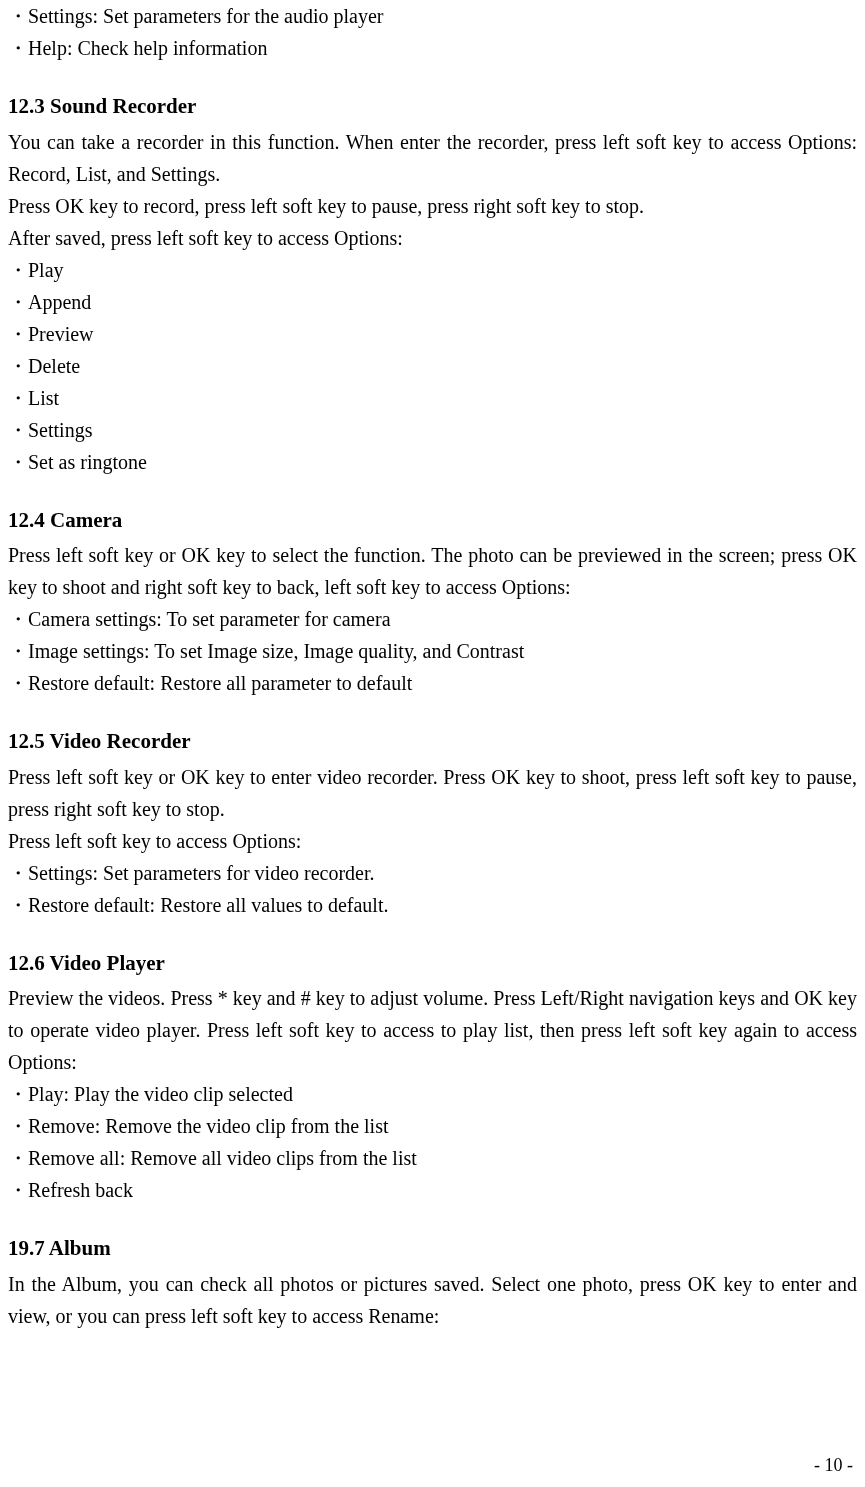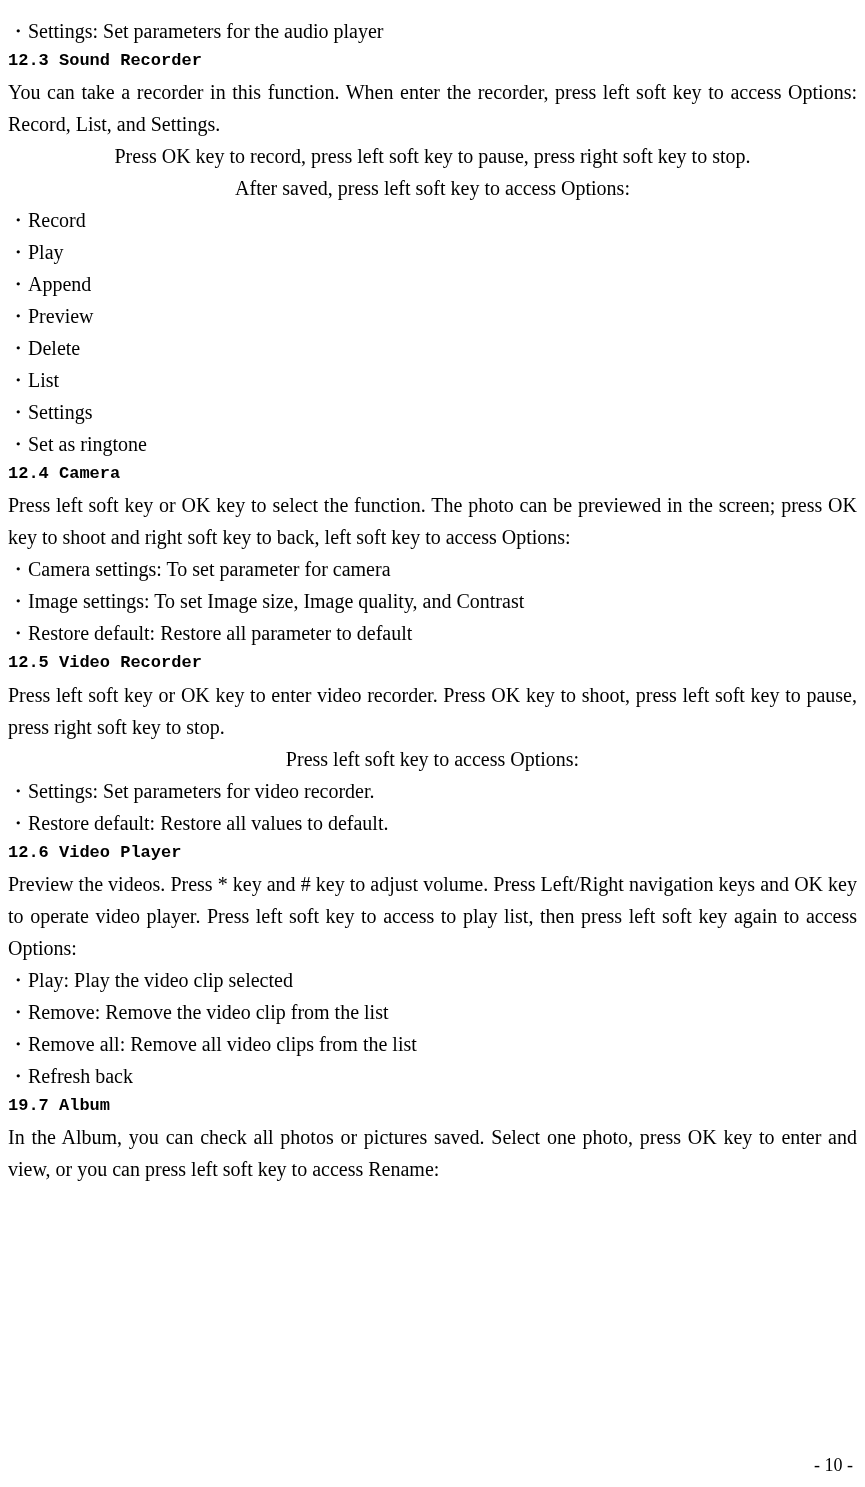--- a/index.html
+++ b/index.html
@@ -12,62 +12,61 @@
       font-size: 20px;
       line-height: 1.6;
       color: #000;
       background: #fff;
       width: 865px;
       min-height: 1487px;
       padding: 0;
       position: relative;
     }
     .content {
-      padding: 15px 8px;
+      padding: 0 8px;
     }
     .bullet-item {
       margin: 0;
       line-height: 1.6;
     }
     .bullet-prefix {
       display: inline;
     }
     .section-heading {
       font-weight: bold;
-      font-size: 17px;
+      font-size: 21px;
+      margin-top: 26px;
       margin-bottom: 2px;
-      font-family: Liberation Mono, monospace;
     }
     .body-text {
       margin: 0;
       line-height: 1.6;
-      text-align: center;
     }
     .justify {
       text-align: justify;
     }
     .footer {
       position: absolute;
       bottom: 7px;
       right: 12px;
       font-size: 18px;
     }
   </style>
 </head>
 <body>
 
 <div class="content">
 
   <div class="bullet-item"><span class="bullet-prefix">・</span><span>Settings: Set parameters for the audio player</span></div>
+  <div class="bullet-item"><span class="bullet-prefix">・</span><span>Help: Check help information</span></div>
 
   <div class="section-heading">12.3 Sound Recorder</div>
   <div class="body-text justify">You can take a recorder in this function. When enter the recorder, press left soft key to access Options: Record, List, and Settings.</div>
   <div class="body-text">Press OK key to record, press left soft key to pause, press right soft key to stop.</div>
   <div class="body-text">After saved, press left soft key to access Options:</div>
-  <div class="bullet-item"><span class="bullet-prefix">・</span><span>Record</span></div>
   <div class="bullet-item"><span class="bullet-prefix">・</span><span>Play</span></div>
   <div class="bullet-item"><span class="bullet-prefix">・</span><span>Append</span></div>
   <div class="bullet-item"><span class="bullet-prefix">・</span><span>Preview</span></div>
   <div class="bullet-item"><span class="bullet-prefix">・</span><span>Delete</span></div>
   <div class="bullet-item"><span class="bullet-prefix">・</span><span>List</span></div>
   <div class="bullet-item"><span class="bullet-prefix">・</span><span>Settings</span></div>
   <div class="bullet-item"><span class="bullet-prefix">・</span><span>Set as ringtone</span></div>
 
   <div class="section-heading">12.4 Camera</div>
   <div class="body-text justify">Press left soft key or OK key to select the function. The photo can be previewed in the screen; press OK key to shoot and right soft key to back, left soft key to access Options:</div>

